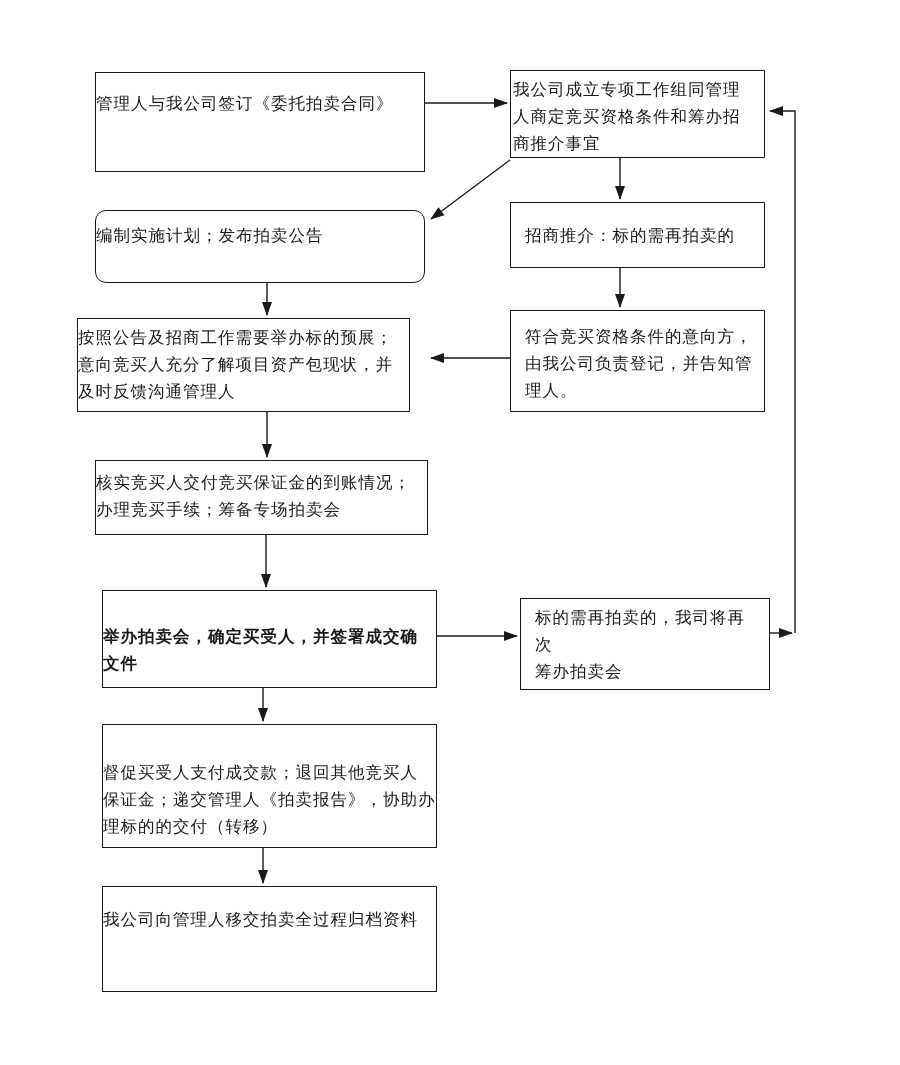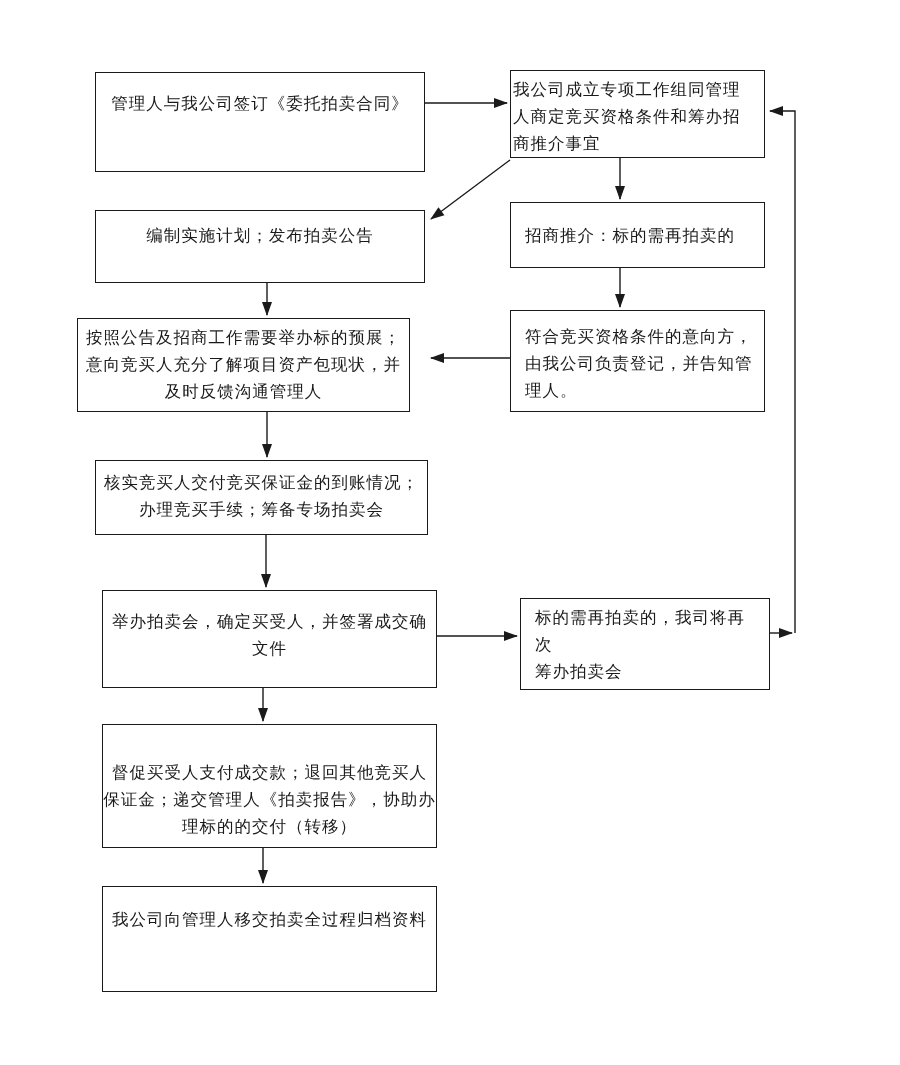--- a/index.html
+++ b/index.html
@@ -20,32 +20,32 @@
   .box {
     position: absolute;
     box-sizing: border-box;
     border: 1.5px solid #1a1a1a;
     background: #ffffff;
     font-size: 16.5px;
     line-height: 27px;
     letter-spacing: 1px;
   }
   .txt { white-space: pre-line; }
-  .c { text-align: center; }
+  .c { }
   .l { text-align: left; }
 
   
   .b1  { left:95px;  top:72px;  width:330px; height:100px; padding-top:17px; }
   .b2  { left:510px; top:70px;  width:255px; height:88px;  padding:5px 10px 0 2px; }
-  .b3  { left:95px;  top:210px; width:330px; height:73px;  padding-top:11px; }
+  .b3  { left:95px;  top:210px; width:330px; height:73px;  padding-top:11px;border-radius:11px; }
   .b4  { left:510px; top:202px; width:255px; height:66px;  padding:19px 0 0 14px; }
   .b5  { left:77px;  top:318px; width:333px; height:94px;  padding-top:5px; }
   .b6  { left:510px; top:310px; width:255px; height:102px; padding:12px 10px 0 14px; }
   .b7  { left:95px;  top:460px; width:333px; height:75px;  padding-top:8px; }
-  .b8  { left:102px; top:590px; width:335px; height:98px;  padding-top:17px; }
+  .b8  { left:102px; top:590px; width:335px; height:98px;  padding-top:32px;font-weight:bold; }
   .b9  { left:520px; top:598px; width:250px; height:92px;  padding:5px 10px 0 14px; }
   .b10 { left:102px; top:724px; width:335px; height:124px; padding-top:34px; }
   .b11 { left:102px; top:886px; width:335px; height:106px; padding-top:19px; }
 </style>
 </head>
 <body>
 
 <div class="canvas">
 
   <svg class="connectors" viewBox="0 0 900 1065" xmlns="http://www.w3.org/2000/svg">

